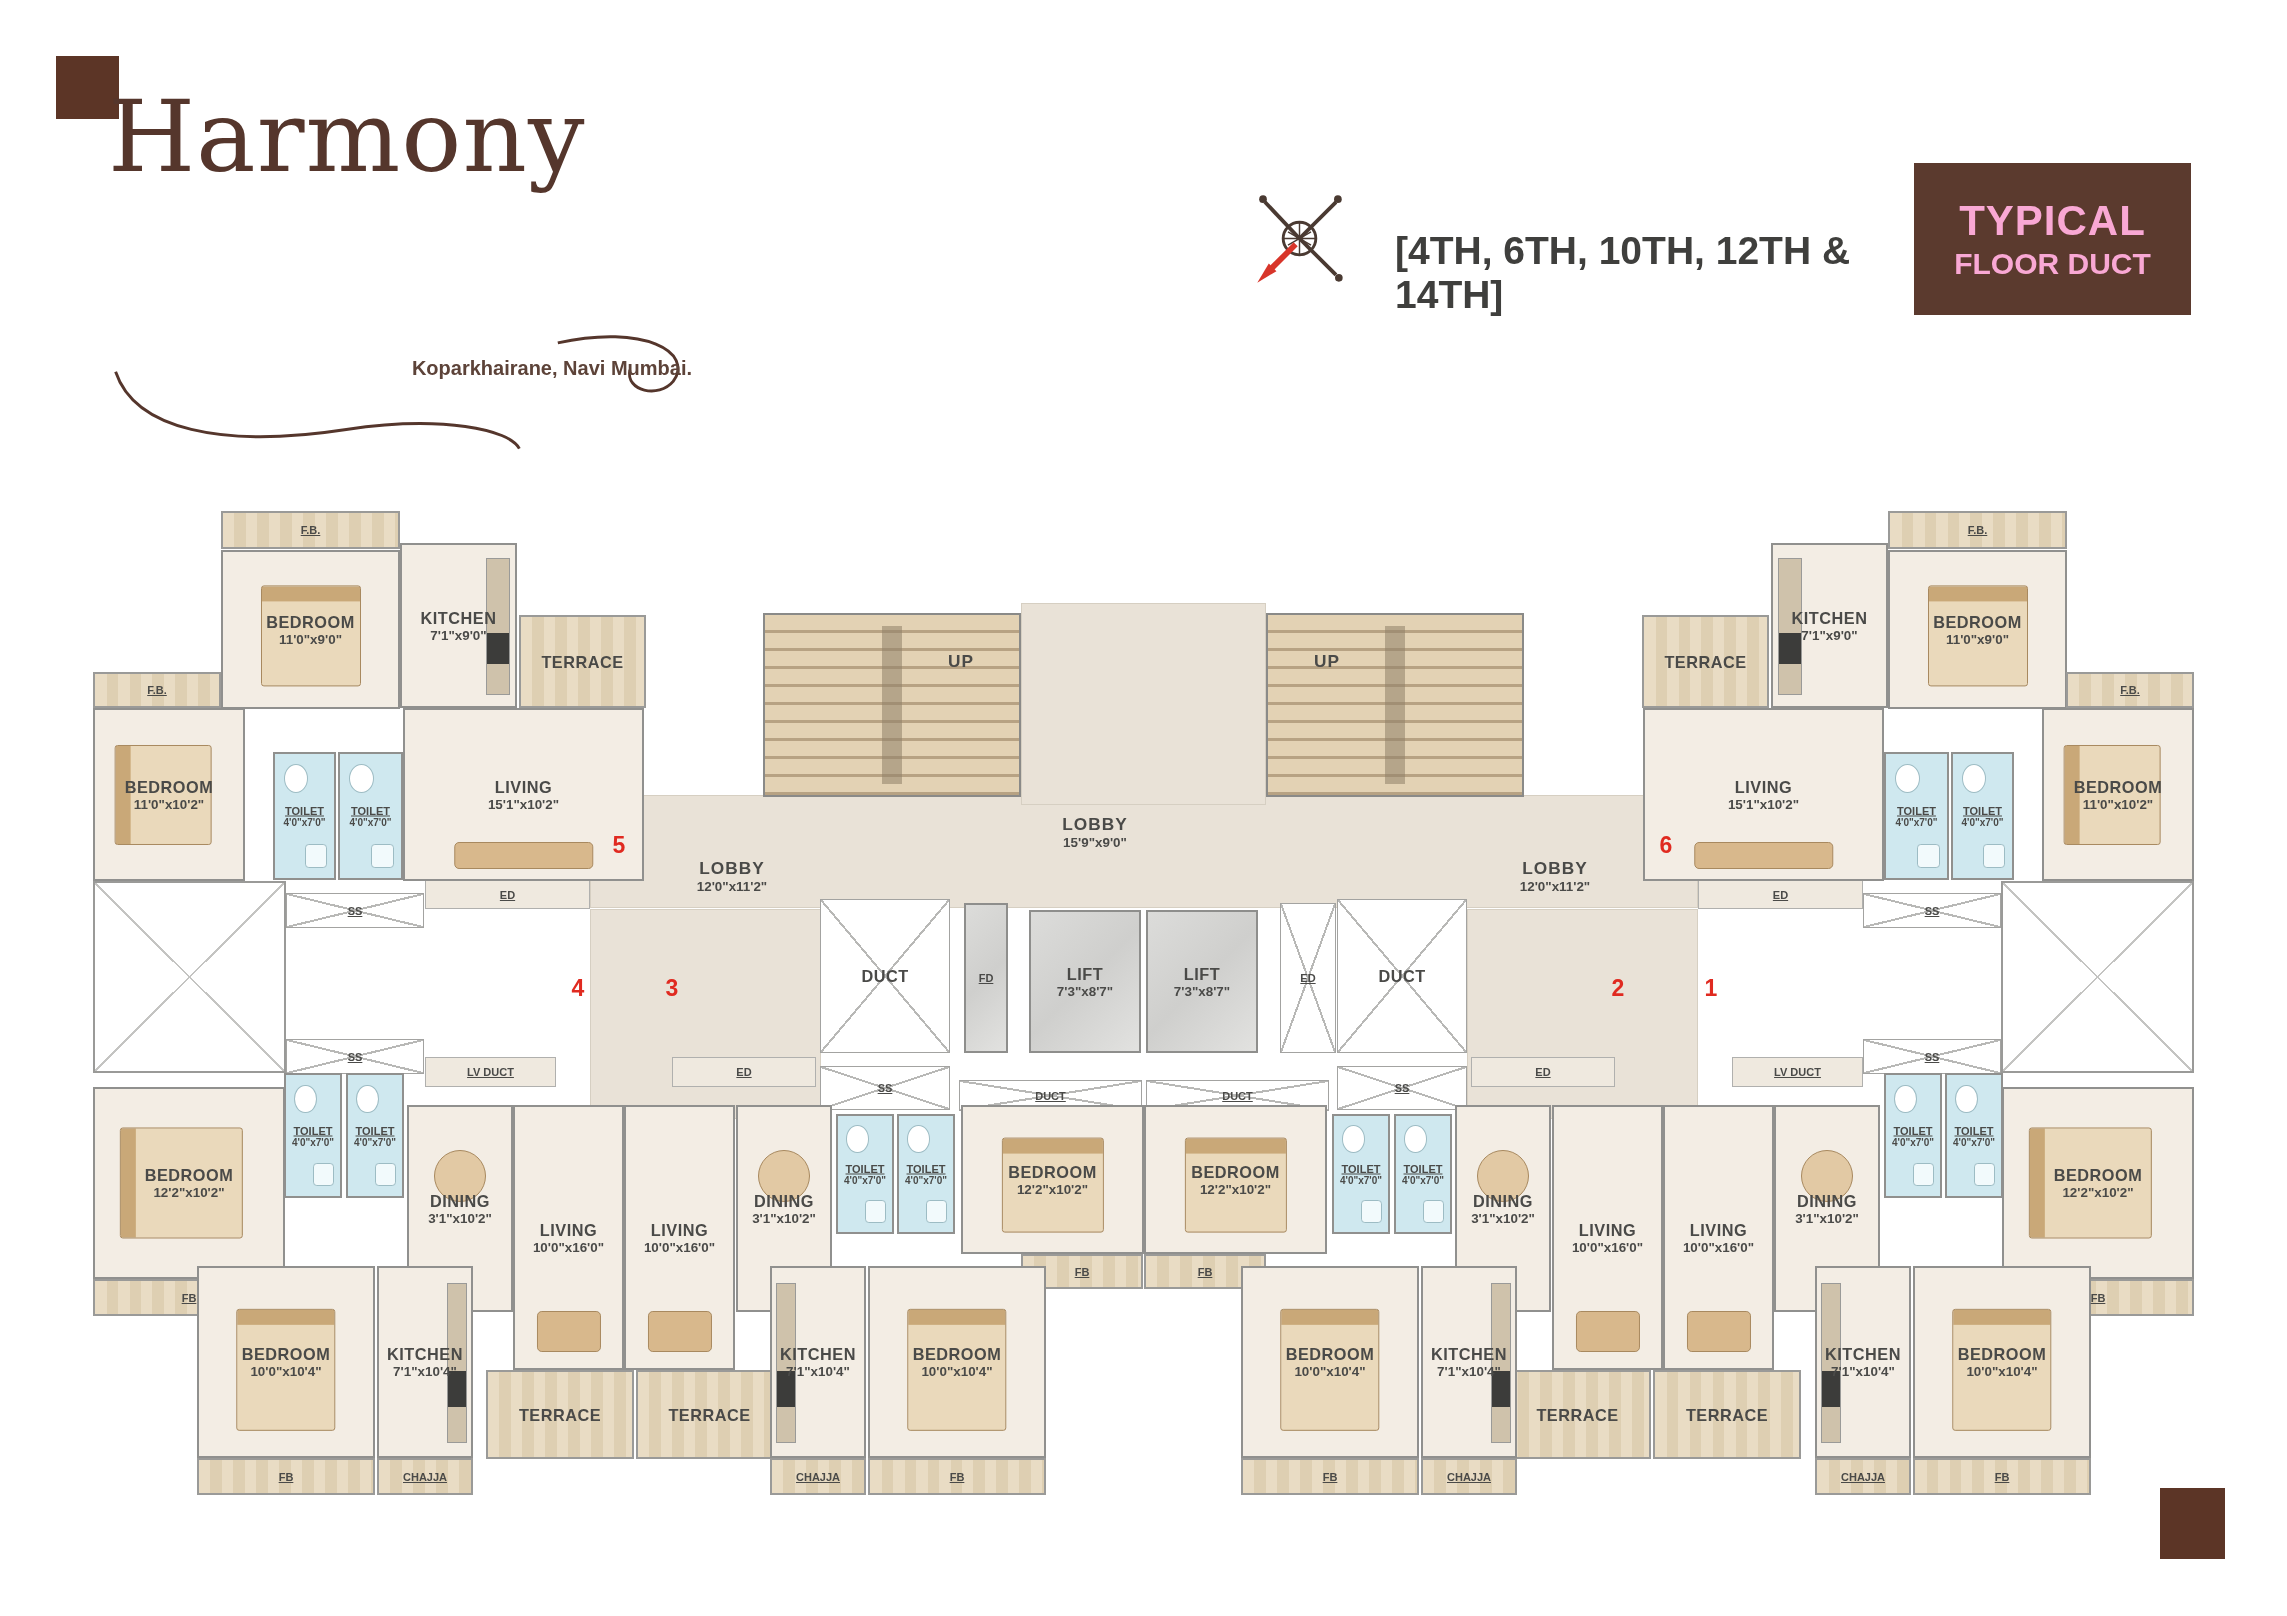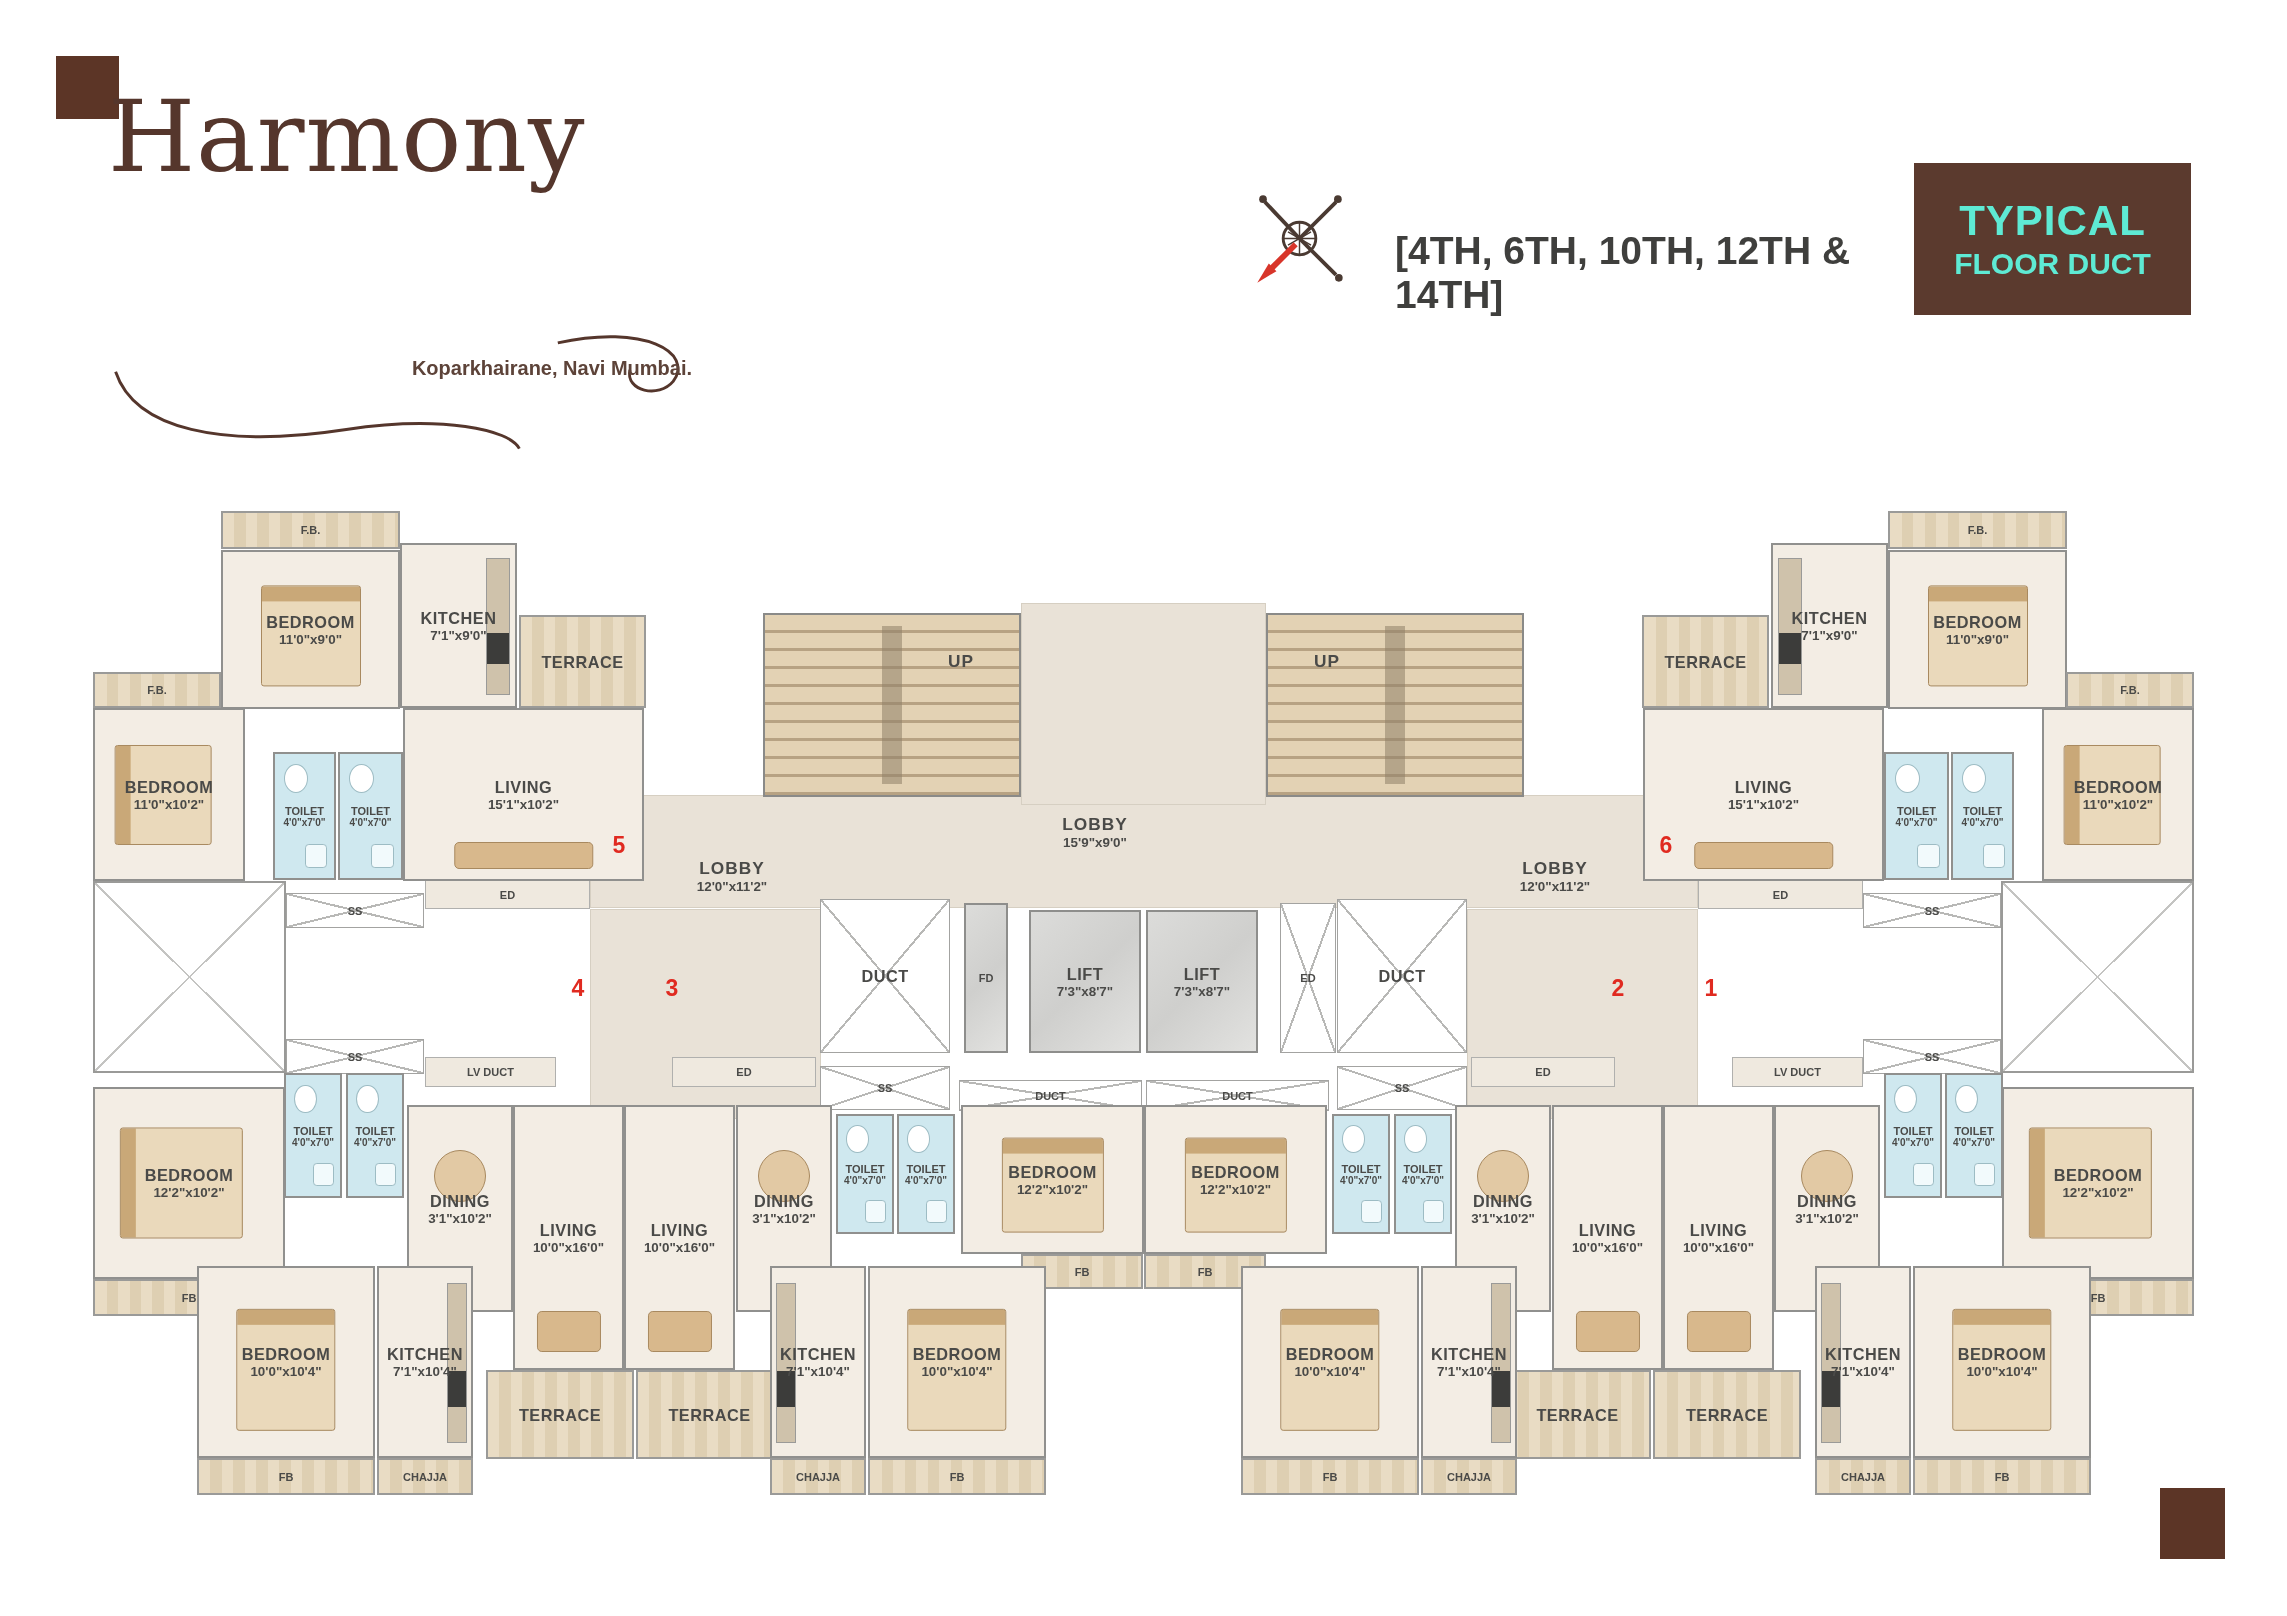--- a/index.html
+++ b/index.html
@@ -10,34 +10,34 @@
 
   
   #corner-tl{left:56px;top:56px;width:63px;height:63px;background:#5c3526;}
   #corner-br{left:2160px;top:1488px;width:65px;height:71px;background:#5c3526;}
   #logo{left:106px;top:91px;width:596px;height:298px;color:#55362c;}
   #logo .l1{font-family:"DejaVu Serif",serif;font-size:96px;line-height:1.0;letter-spacing:1px;margin-left:65px;}
   #logo .l2{font-family:"DejaVu Serif",serif;font-size:100px;line-height:0.92;letter-spacing:1px;margin-left:1.9px;}
   #logo svg{position:absolute;left:0;top:223px;}
   #tagline{left:250px;top:357px;width:442px;text-align:right;font-size:20px;font-weight:bold;color:#5d4339;}
   #floors-text{left:1395px;top:229px;width:538px;font-size:39px;font-weight:bold;color:#3f3f3d;letter-spacing:0px;}
-  #plan-box{left:1914px;top:163px;width:277px;height:152px;background:#5b3a2e;color:#5eead4;
+  #plan-box{left:1914px;top:163px;width:277px;height:152px;background:#5b3a2e;color:#f9a8d4;
             display:flex;flex-direction:column;justify-content:center;align-items:center;text-align:center;}
   #plan-box .b1{font-size:42px;font-weight:bold;letter-spacing:1px;}
   #plan-box .b2{font-size:30px;font-weight:bold;margin-top:1.9px;}
   #compass{left:1240px;top:179px;width:119px;height:119px;}
 
   
   #floorplan{left:0;top:0;width:2287px;height:1617px;}
   .rm{position:absolute;box-sizing:border-box;}
   .rm .lbl{position:absolute;left:50%;top:50%;transform:translate(-50%,-50%);text-align:center;
            white-space:nowrap;z-index:5;pointer-events:none;}
   .rm .nm{font-size:16.3px;font-weight:bold;color:#4a4a48;letter-spacing:0.5px;}
   .rm .dm{font-size:13.4px;font-weight:bold;color:#4a4a48;}
-  .rm.sm .nm{font-size:11px;letter-spacing:0;}
+  .rm.sm .nm{font-size:11px;letter-spacing:0;text-decoration:underline;}
   .rm.sm .dm{font-size:10px;}
 
   .room{background:#f3ede4;border:2.9px solid #90908e;}
   .lobby{background:#e9e2d7;border:1px solid #d6cfc2;}
   .wood{background:repeating-linear-gradient(90deg,#e9dcc4 0 11.5px,#decfb2 11.5px 23px);border:2.9px solid #9a9a98;}
   .toilet{background:#cfe8ef;border:2.9px solid #90908e;}
   .toilet::before{content:"";position:absolute;left:15%;top:8%;width:38%;height:22%;background:#ffffff;
                   border:1px solid #9dbcc4;border-radius:50%;}
   .toilet::after{content:"";position:absolute;right:12%;bottom:8%;width:34%;height:18%;background:#f2fafc;
                  border:1px solid #9dbcc4;border-radius:3.8px;}

